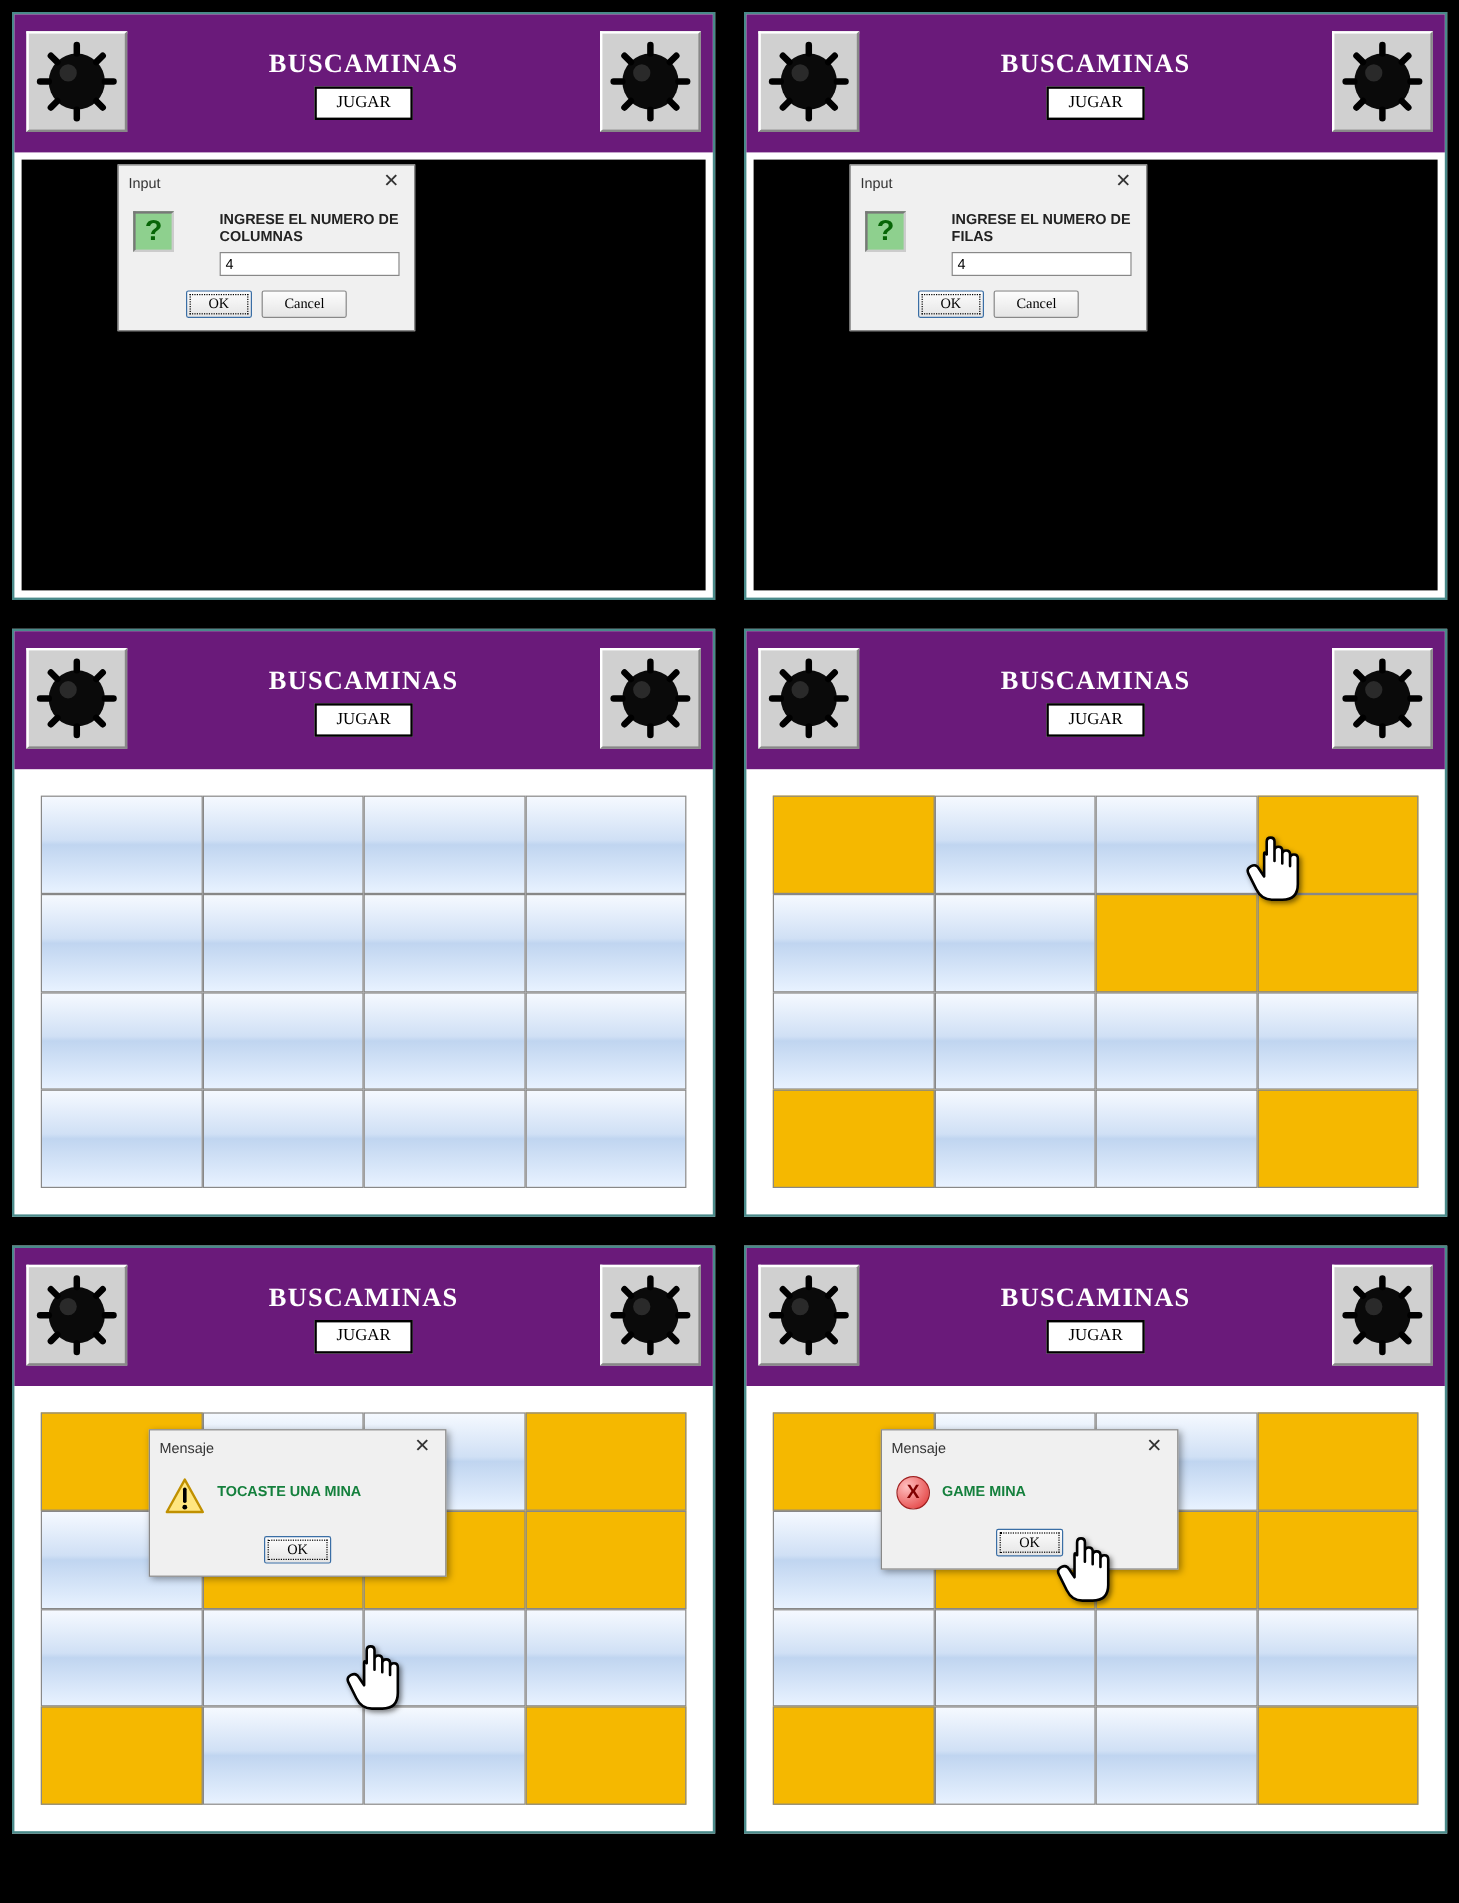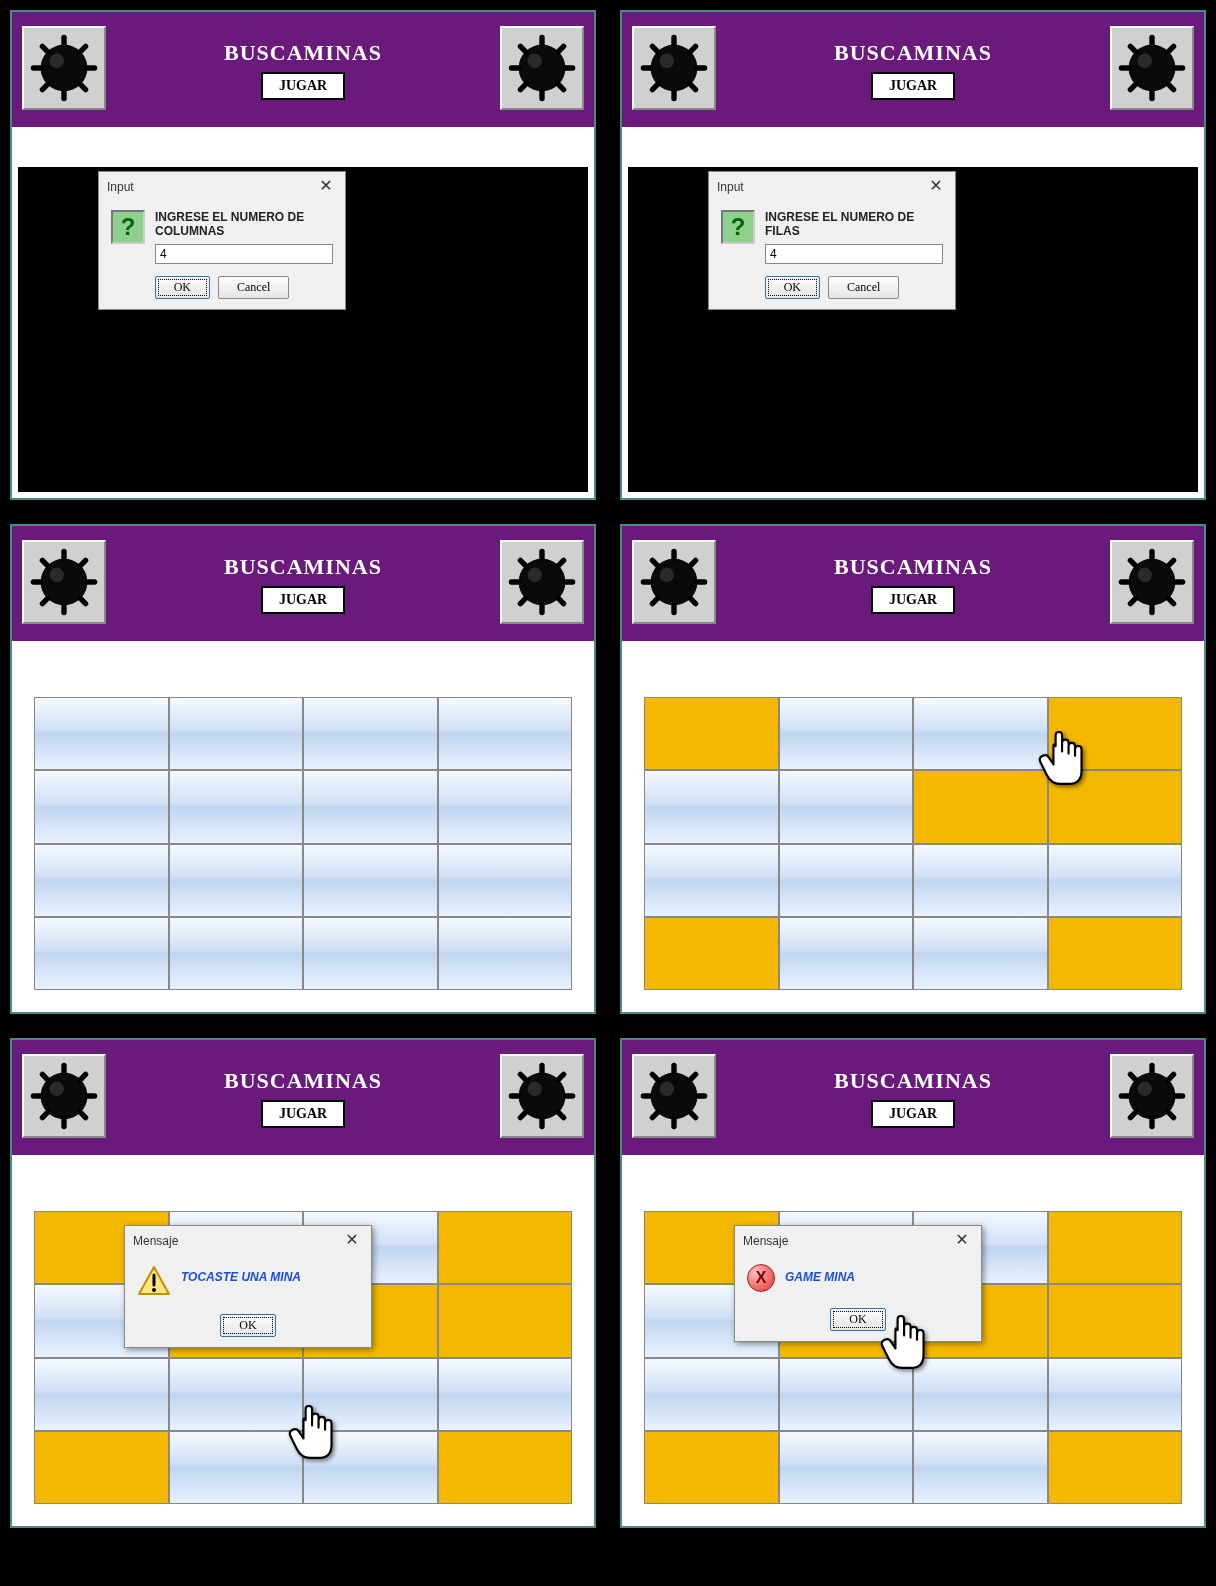--- a/index.html
+++ b/index.html
@@ -17,21 +17,20 @@
     width: 1196px;
     margin: 0 auto;
   }
   .panel {
     background: #fff;
     border: 2px solid #4a8a8a;
     position: relative;
     height: 490px;
     display: flex;
     flex-direction: column;
-    gap: 34px;
   }
   .header {
     background: #6a1a7a;
     height: 115px;
     position: relative;
     display: flex;
     align-items: center;
     justify-content: center;
   }
   .header-center {
@@ -42,21 +41,21 @@
     font-family: Georgia, 'Times New Roman', serif;
     font-weight: bold;
     font-size: 22px;
     letter-spacing: 1px;
     margin-bottom: 6px;
   }
   .play-btn {
     background: #fff;
     border: 2px solid #000;
     font-family: Georgia, 'Times New Roman', serif;
-    font-weight: bold;
+    font-weight: normal;
     font-size: 14px;
     padding: 4px 16px;
     cursor: pointer;
   }
   .mine-box {
     position: absolute;
     width: 84px;
     height: 84px;
     background: #d0d0d0;
     border: 2px solid #fff;
@@ -157,28 +156,28 @@
     display: flex;
     align-items: center;
     justify-content: center;
     border: 1px solid #a02020;
   }
   .dlg-content {
     flex: 1;
     font-size: 12px;
     font-weight: bold;
     color: #222;
+    margin-left: 28px;
   }
   .dlg-content-msg {
     flex: 1;
     font-size: 12px;
     font-weight: bold;
-    color: #1d4ed8;
+    color: #15803d;
     padding-top: 6px;
-    font-style: italic;
   }
   .dlg-input {
     width: 100%;
     margin-top: 6px;
     font-size: 12px;
     padding: 2px 4px;
     border: 1px solid #888;
   }
   .dlg-buttons {
     text-align: center;

